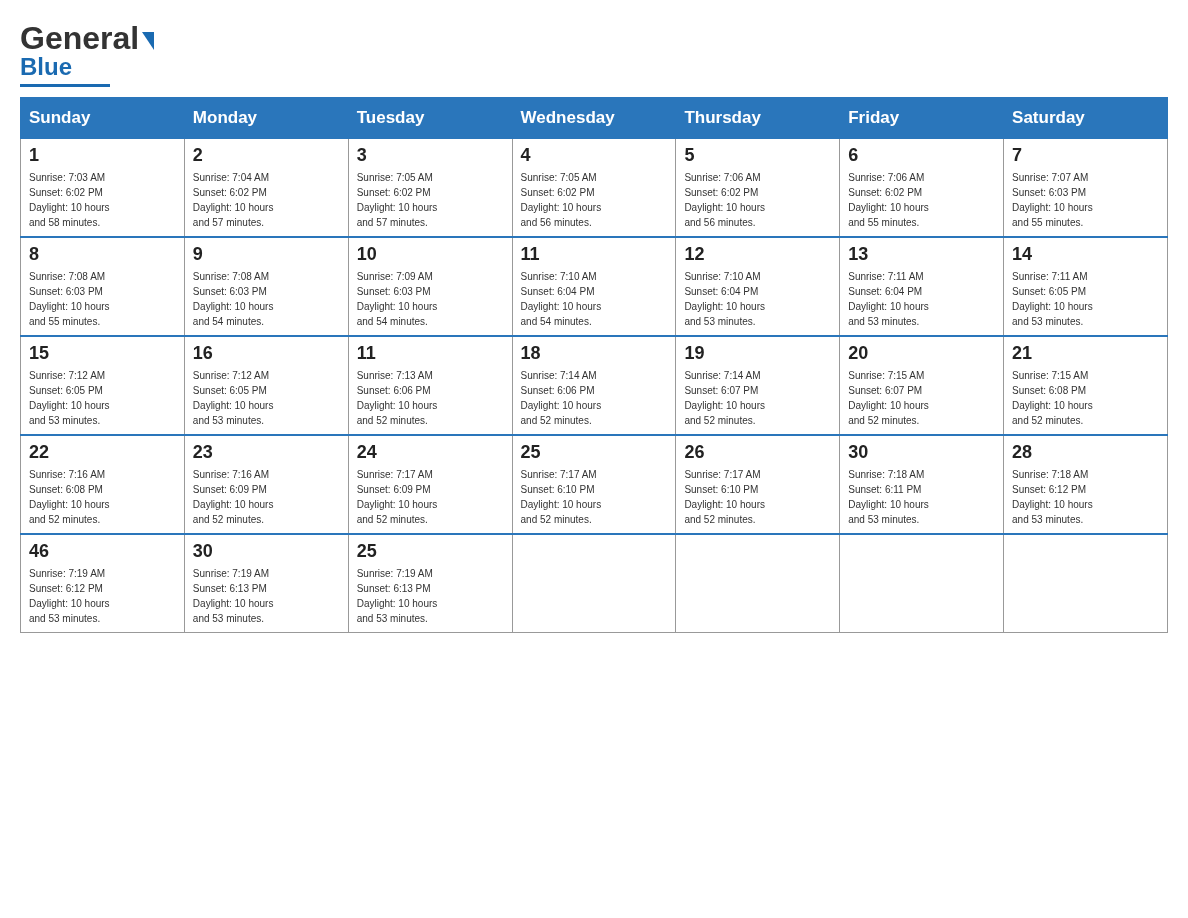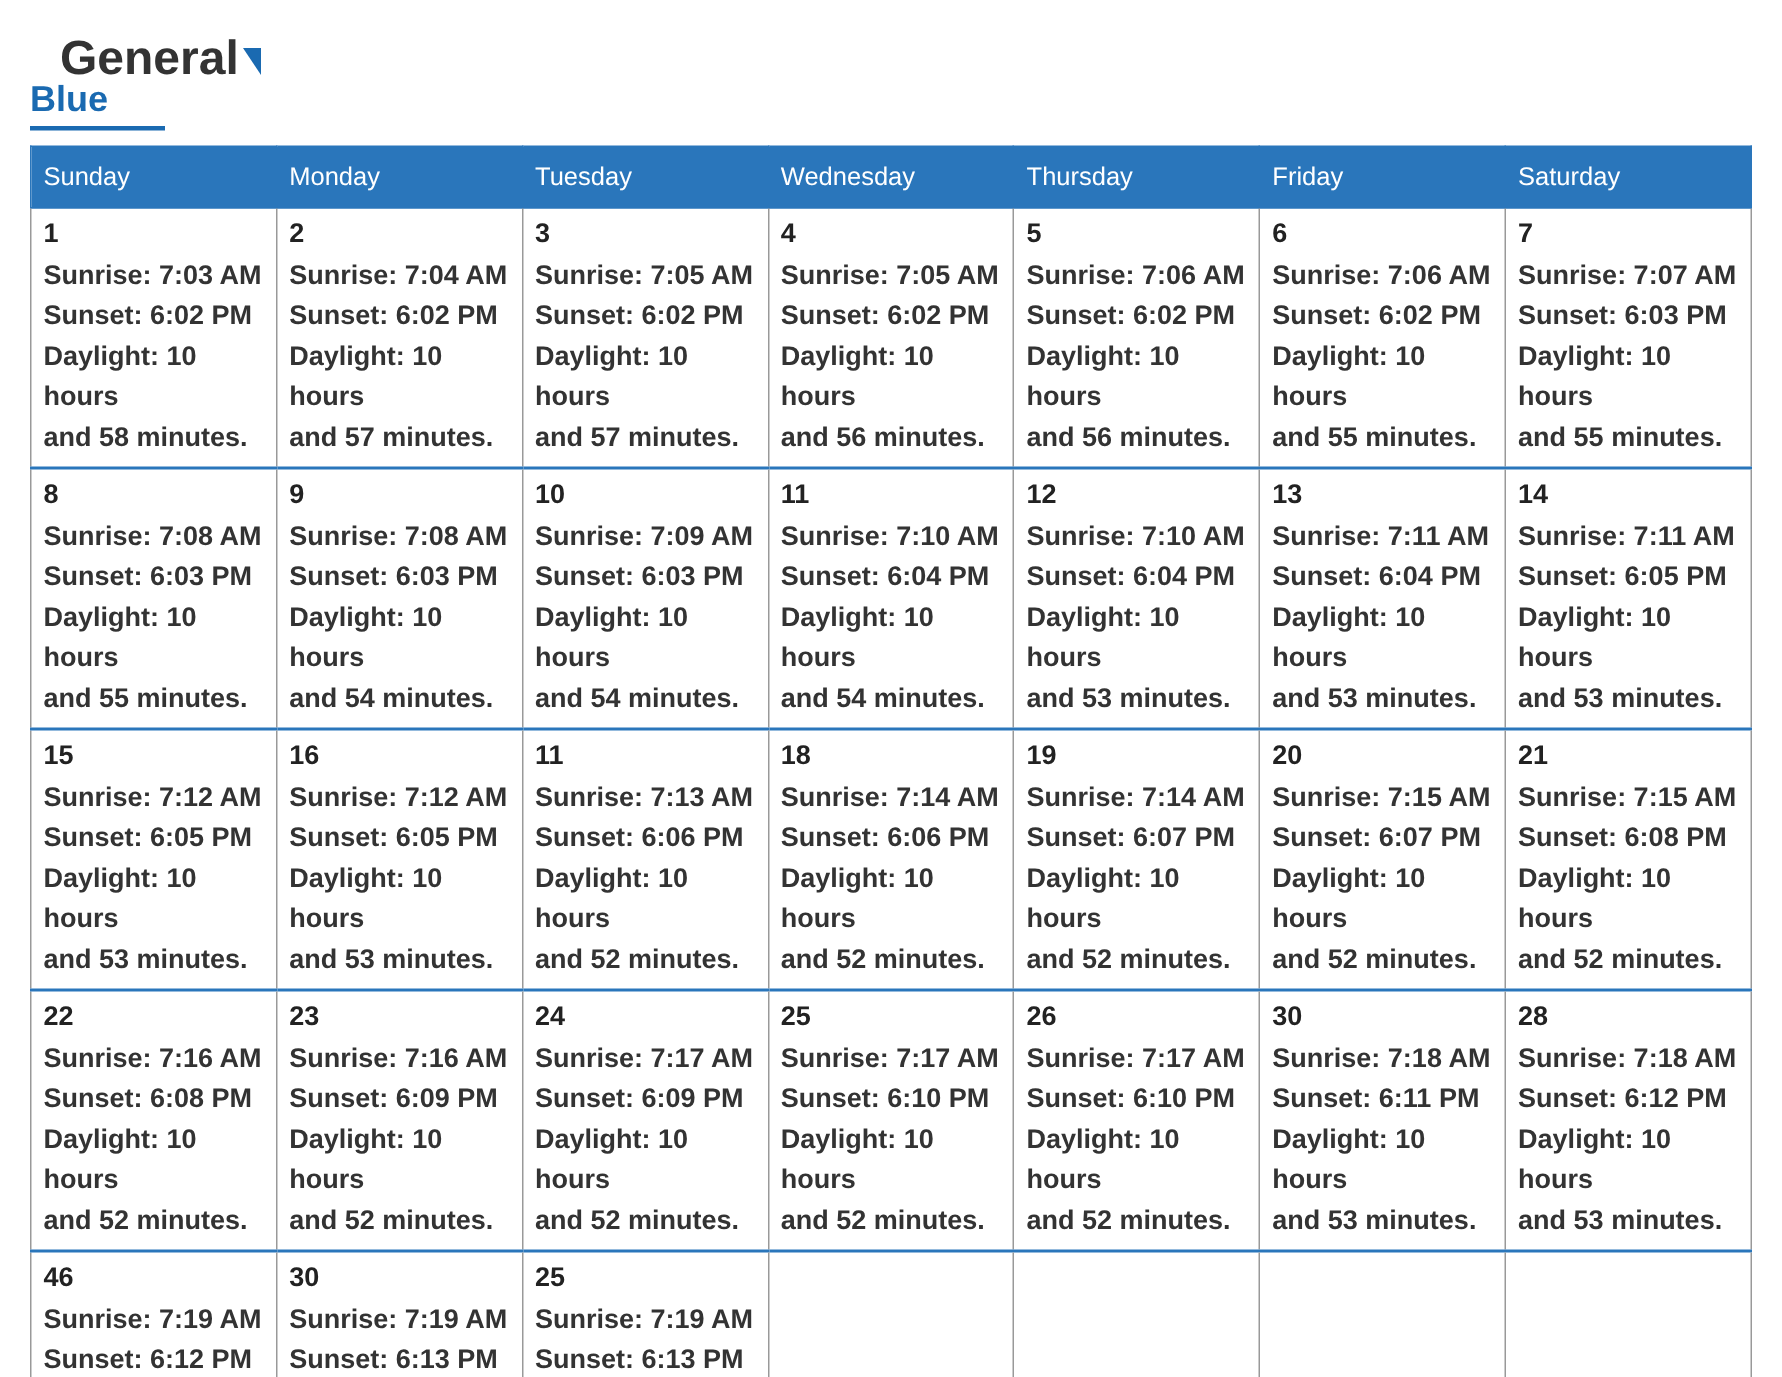--- a/index.html
+++ b/index.html
@@ -37,58 +37,57 @@
     }
     .calendar {
       width: 100%;
       border-collapse: collapse;
       border: 1px solid #555;
     }
     .calendar th {
       background: #2a76bb;
       color: #fff;
       font-size: 17px;
-      font-weight: normal;
+      font-weight: bold;
       padding: 10px 8px;
       text-align: left;
       border: 1px solid #2a76bb;
     }
     .calendar td {
       vertical-align: top;
       padding: 6px 8px;
       border: 1px solid #999;
       width: 14.28%;
       min-height: 110px;
     }
     .day-num {
       font-size: 18px;
       font-weight: bold;
       color: #222;
       margin-bottom: 4px;
     }
     .day-info {
-      font-size: 18px;
+      font-size: 10px;
       color: #333;
       line-height: 1.5;
-      font-weight: bold;
     }
     .empty-cell {
       background: #fff;
     }
     .week-row td {
       border-bottom: 2px solid #2a76bb;
     }
   </style>
 </head>
 <body>
 
 <div class="header">
   <div class="logo">
     <div style="display:flex; align-items:center;">
-      <span style="font-size:32px; font-weight:bold; color:#333;margin-left:20px;">General</span>
+      <span style="font-size:32px; font-weight:bold; color:#333;">General</span>
       <span style="display:inline-block; width:0; height:0; border-left:12px solid transparent; border-top:18px solid #1a6ab1; margin-left:3px; margin-top:4px;"></span>
     </div>
     <div style="display:flex; align-items:center; margin-top:-4px;">
       <span style="font-size:24px; font-weight:bold; color:#1a6ab1;">Blue</span>
     </div>
     <div style="width:90px; height:3px; background:#1a6ab1; margin-top:3px;"></div>
   </div>
   <div class="title-area">
     <div class="month-title"></div>
     <div class="location"></div>

